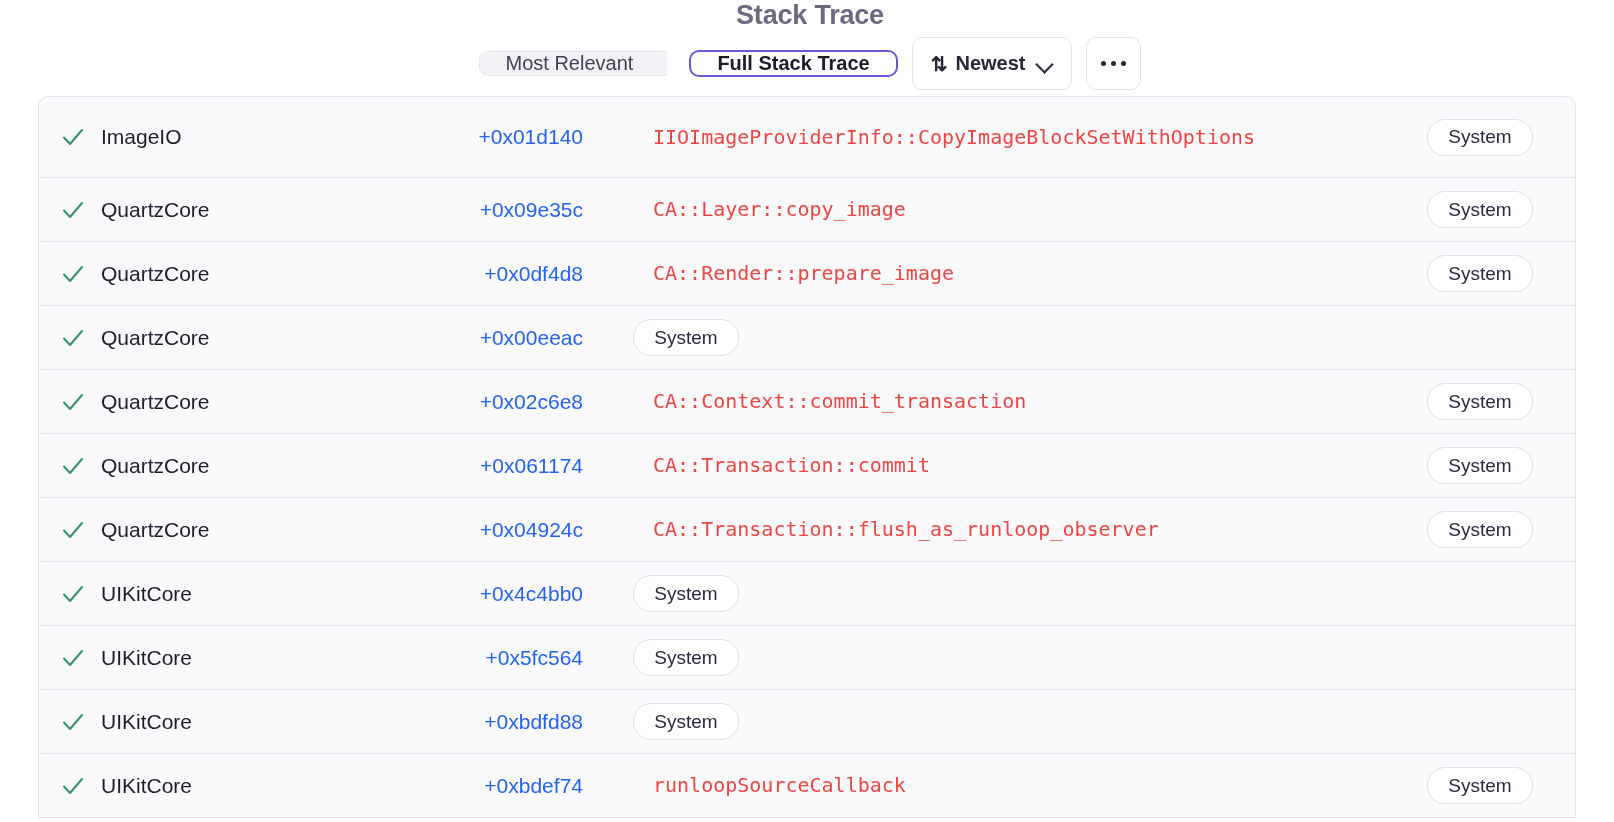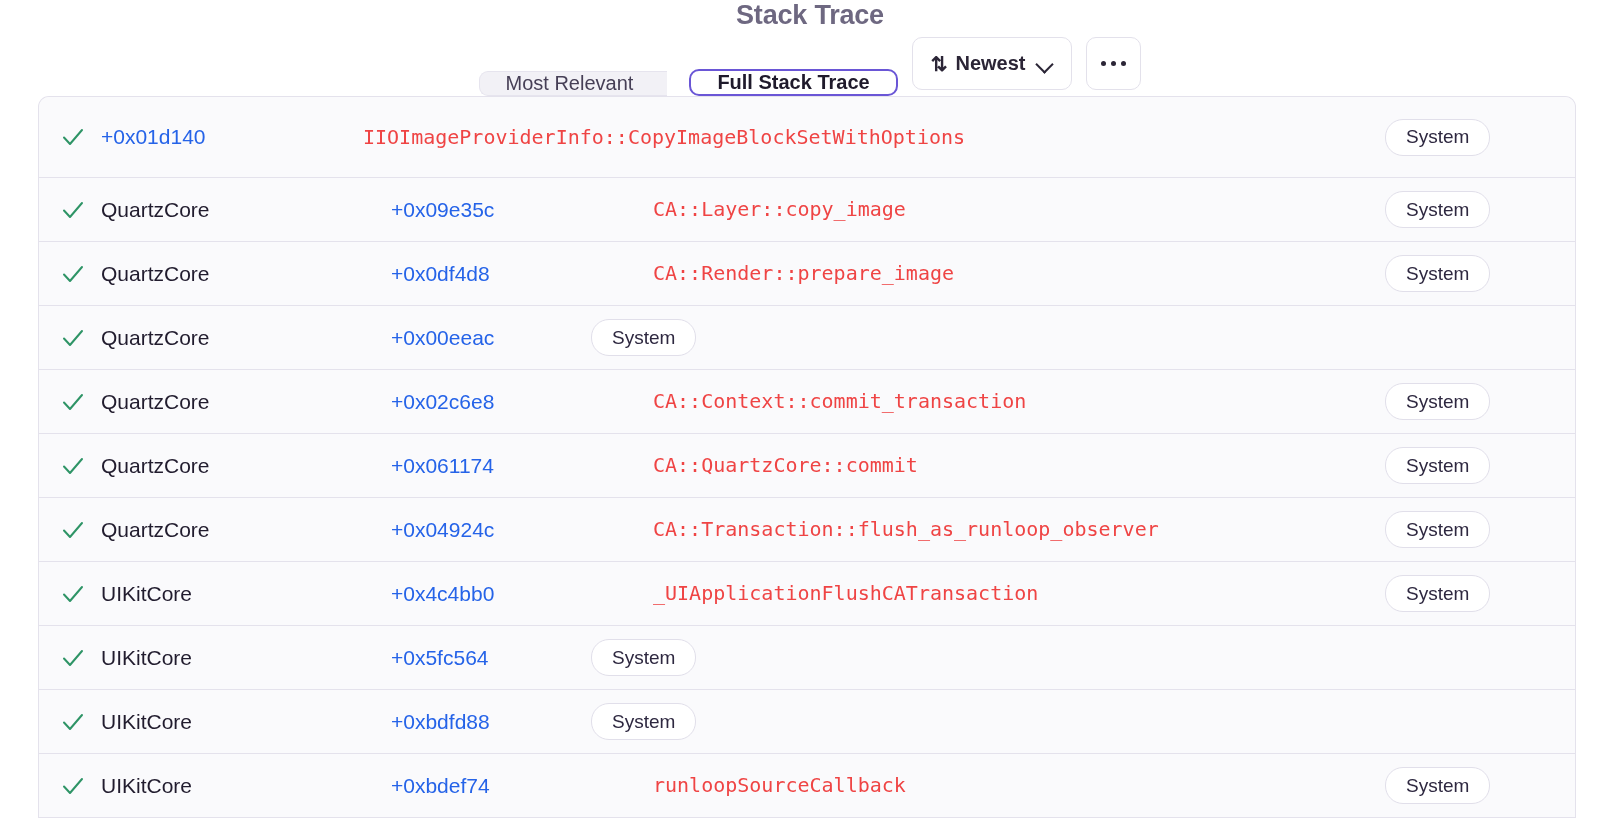--- a/index.html
+++ b/index.html
@@ -43,21 +43,21 @@
 
   .header-controls {
     display: flex;
     align-items: center;
     gap: 14px;
   }
 
   
   .segmented {
     display: flex;
-    align-items: flex-end;
+    align-items: center;
     height: 65px;
     border-radius: 9px;
     position: relative;
   }
   .seg {
     display: flex;
     align-items: center;
     justify-content: center;
     padding: 0 26px;
     font-size: 20px;
@@ -193,20 +193,21 @@
   .cell-module {
     flex: 0 0 290px;
     font-size: 21px;
     color: #211C2E;
     white-space: nowrap;
     overflow: hidden;
   }
 
   .cell-addr {
     flex: 0 0 200px;
+    text-align: right;
     padding-right: 8px;
     font-size: 21px;
     color: #2563E8;
     font-family: "Liberation Sans", sans-serif;
     white-space: nowrap;
     box-sizing: border-box;
   }
 
   .cell-symbol {
     flex: 1 1 auto;
@@ -217,21 +218,21 @@
     line-height: 1.33;
     color: #ef4444;
     word-break: break-all;
     box-sizing: border-box;
   }
 
   .cell-tag {
     flex: 0 0 190px;
     display: flex;
     align-items: center;
-    justify-content: flex-start;
+    justify-content: center;
     box-sizing: border-box;
   }
   .tag {
     display: inline-flex;
     align-items: center;
     justify-content: center;
     height: 35px;
     padding: 0 20px;
     border: 1px solid #E1DFEA;
     border-radius: 18px;
@@ -274,20 +275,21 @@
   </div>
 
   <div class="trace-table">
 
     <div class="trace-row tall">
       <div class="cell-check">
         <svg class="checkmark" viewBox="0 0 24 24" fill="none">
           <path d="M3 12.5 L9 19 L21 5" stroke="#2E9466" stroke-width="2" stroke-linecap="round" stroke-linejoin="round"></path>
         </svg>
       </div>
+      <div class="cell-module">ImageIO</div>
       <div class="cell-addr">+0x01d140</div>
       <div class="cell-symbol">IIOImageProviderInfo::CopyImageBlockSetWithOptions</div>
       <div class="cell-tag">
         <span class="tag">System</span>
       </div>
     </div>
 
     <div class="trace-row">
       <div class="cell-check">
         <svg class="checkmark" viewBox="0 0 24 24" fill="none">
@@ -344,21 +346,21 @@
     </div>
 
     <div class="trace-row">
       <div class="cell-check">
         <svg class="checkmark" viewBox="0 0 24 24" fill="none">
           <path d="M3 12.5 L9 19 L21 5" stroke="#2E9466" stroke-width="2" stroke-linecap="round" stroke-linejoin="round"></path>
         </svg>
       </div>
       <div class="cell-module">QuartzCore</div>
       <div class="cell-addr">+0x061174</div>
-      <div class="cell-symbol">CA::QuartzCore::commit</div>
+      <div class="cell-symbol">CA::Transaction::commit</div>
       <div class="cell-tag">
         <span class="tag">System</span>
       </div>
     </div>
 
     <div class="trace-row">
       <div class="cell-check">
         <svg class="checkmark" viewBox="0 0 24 24" fill="none">
           <path d="M3 12.5 L9 19 L21 5" stroke="#2E9466" stroke-width="2" stroke-linecap="round" stroke-linejoin="round"></path>
         </svg>
@@ -372,21 +374,20 @@
     </div>
 
     <div class="trace-row">
       <div class="cell-check">
         <svg class="checkmark" viewBox="0 0 24 24" fill="none">
           <path d="M3 12.5 L9 19 L21 5" stroke="#2E9466" stroke-width="2" stroke-linecap="round" stroke-linejoin="round"></path>
         </svg>
       </div>
       <div class="cell-module">UIKitCore</div>
       <div class="cell-addr">+0x4c4bb0</div>
-      <div class="cell-symbol">_UIApplicationFlushCATransaction</div>
       <div class="cell-tag">
         <span class="tag">System</span>
       </div>
     </div>
 
     <div class="trace-row">
       <div class="cell-check">
         <svg class="checkmark" viewBox="0 0 24 24" fill="none">
           <path d="M3 12.5 L9 19 L21 5" stroke="#2E9466" stroke-width="2" stroke-linecap="round" stroke-linejoin="round"></path>
         </svg>

